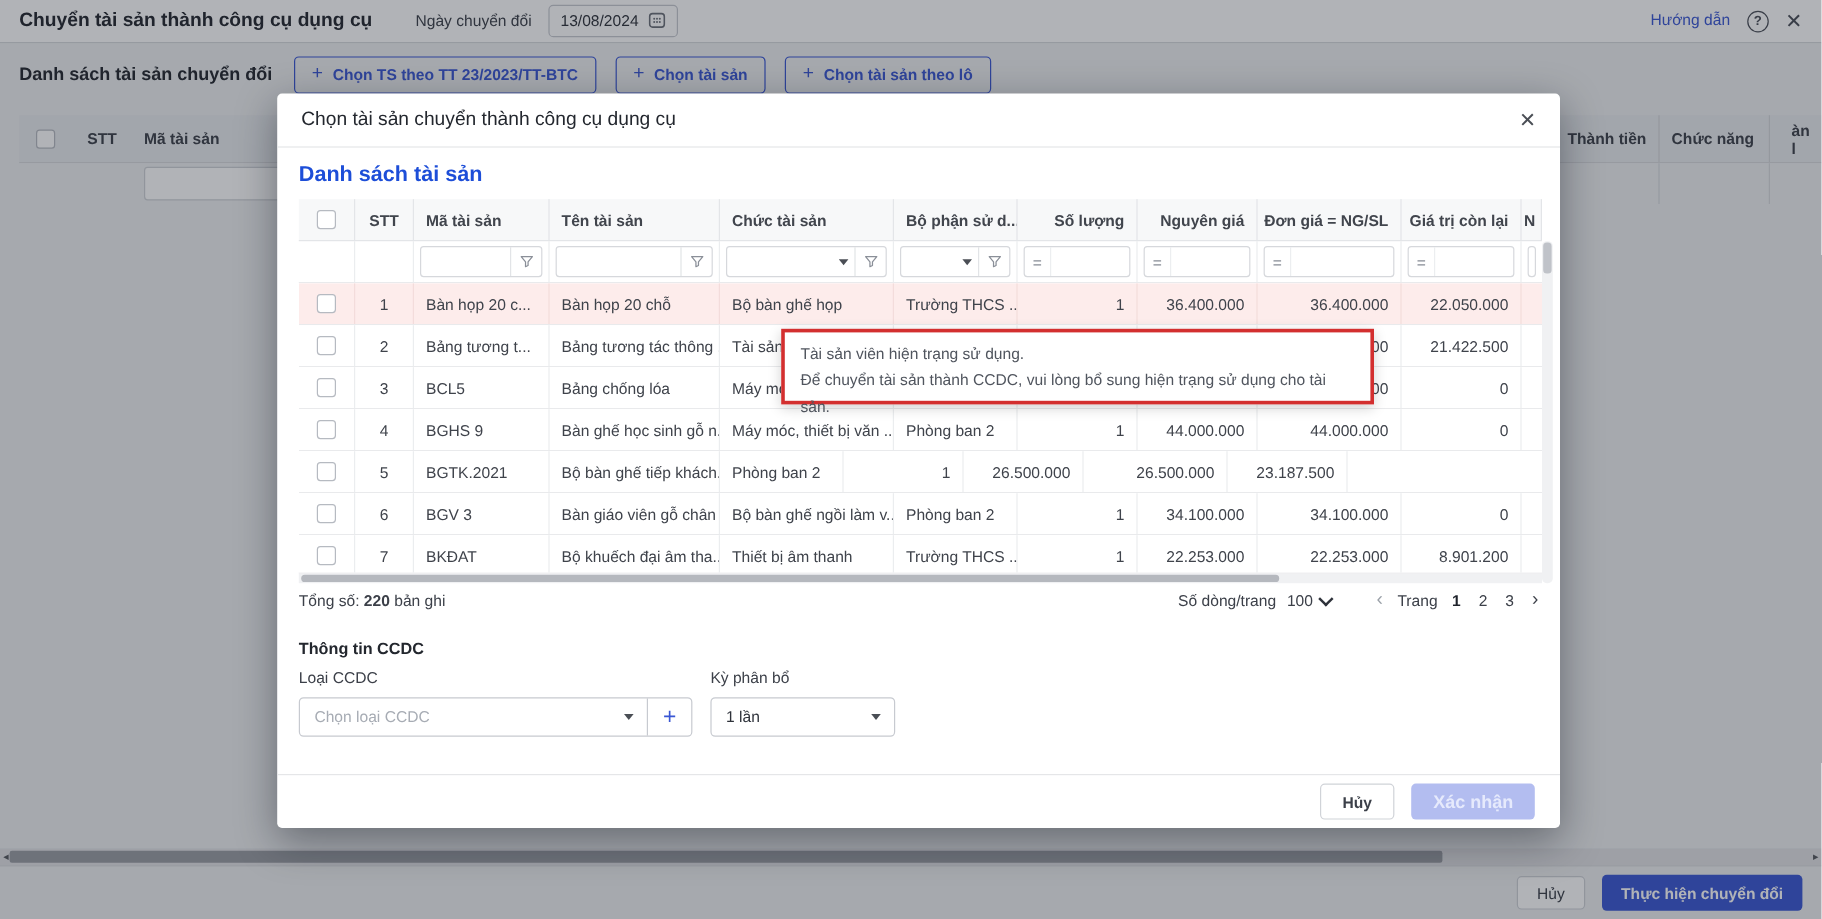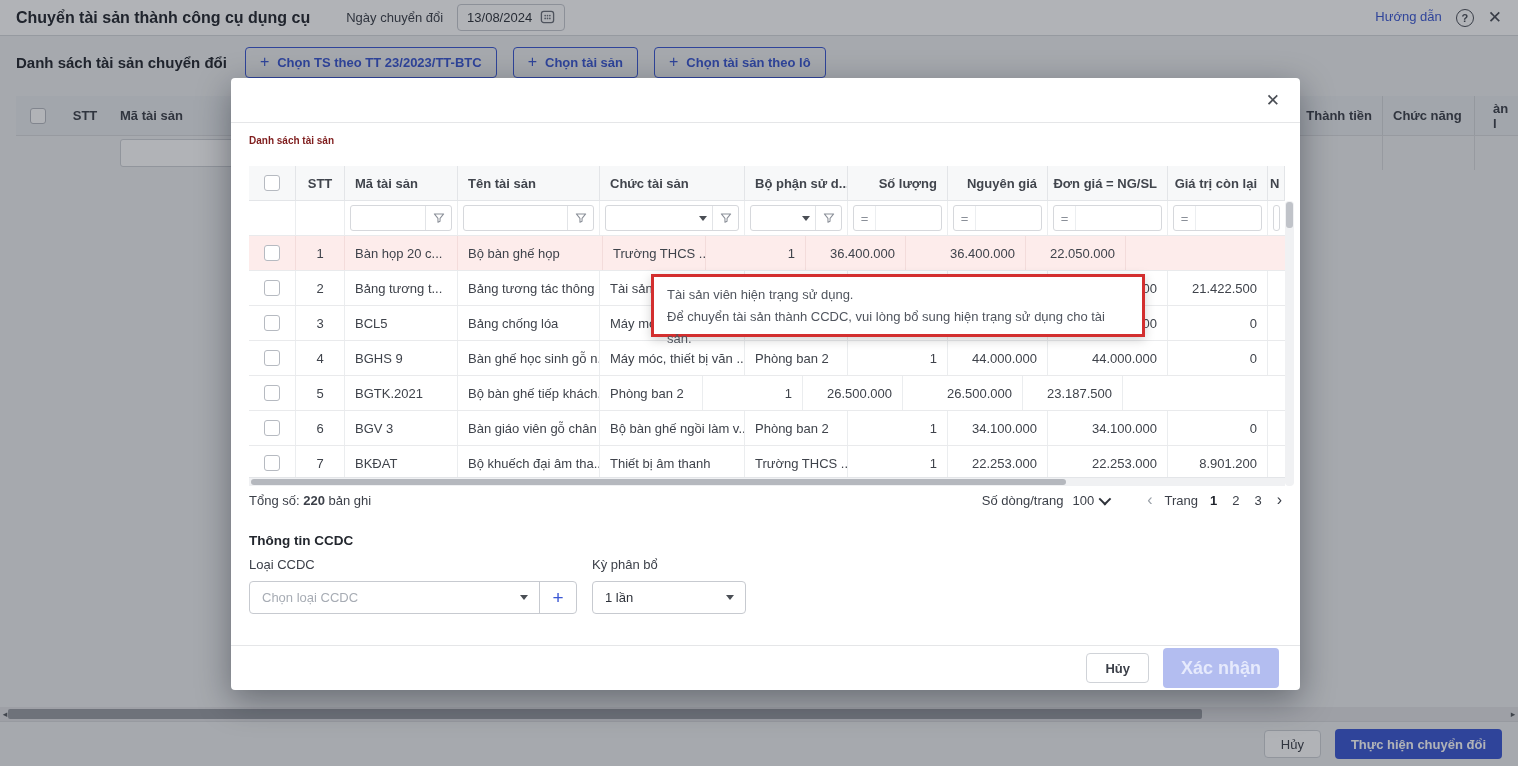--- a/index.html
+++ b/index.html
@@ -41,21 +41,21 @@
   .page-footer { position:absolute; left:0; top:721px; width:1518px; height:45px; background:#eef0f2; border-top:1px solid #d8dadd; display:flex; align-items:center; justify-content:flex-end; gap:14px; padding:0 16px; }
   .btn-plain { height:28px; padding:0 16px; background:#fff; border:1px solid #cfd2d7; border-radius:4px; color:#3c4049; font-size:13px; cursor:pointer; }
   .btn-primary { height:30px; padding:0 16px; background:#3a57d4; border:none; border-radius:4px; color:#fff; font-size:13px; font-weight:bold; cursor:pointer; }
 
   
   .overlay { position:absolute; inset:0; background:rgba(27,32,44,0.34); z-index:50; }
   .modal { position:absolute; left:231px; top:78px; width:1069px; height:612px; background:#fff; border-radius:4px; box-shadow:0 10px 34px rgba(10,14,25,0.4); z-index:100; }
   .modal-head { height:45px; border-bottom:1px solid #e5e6e8; display:flex; align-items:center; padding:0 20px; }
   .modal-title { font-size:16px; color:#23272e; }
   .modal-x { margin-left:auto; font-size:17px; color:#4a4e55; cursor:pointer; }
-  .m-list-label { position:absolute; left:18px; top:57px; font-weight:bold; font-size:10px; color:#7f1d1d; }
+  .m-list-label { position:absolute; left:18px; top:57px; font-weight:bold; font-size:18px; color:#1d4ed8; }
 
   
   .mtable { position:absolute; left:18px; top:88px; width:1036px; }
   .mrow { display:flex; align-items:stretch; }
   .mc { display:flex; align-items:center; padding:0 10px; border-right:1px solid #ebedef; overflow:hidden; white-space:nowrap; }
   .c-cb   { width:47px;  justify-content:center; }
   .c-stt  { width:49px;  justify-content:center; }
   .c-ma   { width:113px; }
   .c-ten  { width:142px; }
   .c-loai { width:145px; }
@@ -100,21 +100,21 @@
   .m-section { position:absolute; left:18px; top:455px; font-weight:bold; font-size:13.5px; color:#23272e; }
   .fld-label { position:absolute; font-size:13px; color:#3c4049; }
   .dd { position:absolute; height:33px; border:1px solid #c7cad0; border-radius:4px; background:#fff; display:flex; align-items:center; }
   .dd-text { flex:1; padding:0 12px; color:#2e323a; }
   .dd-text.ph { color:#a7acb4; }
   .dd-caret { width:30px; display:flex; align-items:center; justify-content:center; }
   .dd-plus { width:37px; height:100%; border-left:1px solid #c7cad0; display:flex; align-items:center; justify-content:center; color:#3a57d4; font-size:19px; cursor:pointer; }
 
   .m-footer { position:absolute; left:0; top:567px; width:1069px; height:45px; border-top:1px solid #e5e6e8; display:flex; align-items:center; justify-content:flex-end; gap:14px; padding:0 21px; }
   .btn-cancel { height:30px; padding:0 18px; background:#fff; border:1px solid #d0d3d8; border-radius:4px; color:#3c4049; font-size:13px; font-weight:bold; cursor:pointer; }
-  .btn-confirm { height:40px; padding:0 18px; background:#b3bdf0; border:none; border-radius:4px; color:#e6eafc; font-size:18px; font-weight:bold; cursor:default; }
+  .btn-confirm { height:30px; padding:0 18px; background:#b3bdf0; border:none; border-radius:4px; color:#e6eafc; font-size:15px; font-weight:bold; cursor:default; }
 </style>
 </head>
 <body>
 
 <div class="stage">
 
   <div class="page-header">
     <div class="page-title">Chuyển tài sản thành công cụ dụng cụ</div>
     <div class="date-label">Ngày chuyển đổi</div>
     <div class="date-box">
@@ -185,20 +185,21 @@
 
   <div class="page-footer">
     <button class="btn-plain">Hủy</button>
     <button class="btn-primary">Thực hiện chuyển đổi</button>
   </div>
 
   <div class="overlay"></div>
 
   <div class="modal">
     <div class="modal-head">
+      <div class="modal-title">Chọn tài sản chuyển thành công cụ dụng cụ</div>
       <span class="modal-x">✕</span>
     </div>
     <div class="m-list-label">Danh sách tài sản</div>
 
     <div class="mtable">
 
       <div class="mrow m-thead">
         <div class="mc c-cb">
             <span class="cbx"></span>
           </div>
@@ -292,20 +293,21 @@
           </div>
       </div>
 
       <div class="m-body">
           <div class="mrow drow hl">
     <div class="mc c-cb">
               <span class="cbx"></span>
             </div>
     <div class="mc c-stt">1</div>
     <div class="mc c-ma">Bàn họp 20 c...</div>
+    <div class="mc c-ten">Bàn họp 20 chỗ</div>
     <div class="mc c-loai">Bộ bàn ghế họp</div>
     <div class="mc c-bp">Trường THCS ...</div>
     <div class="mc c-sl">1</div>
     <div class="mc c-ng">36.400.000</div>
     <div class="mc c-dg">36.400.000</div>
     <div class="mc c-gtcl">22.050.000</div>
     <div class="mc c-n"></div>
   </div>
           <div class="mrow drow">
     <div class="mc c-cb">

